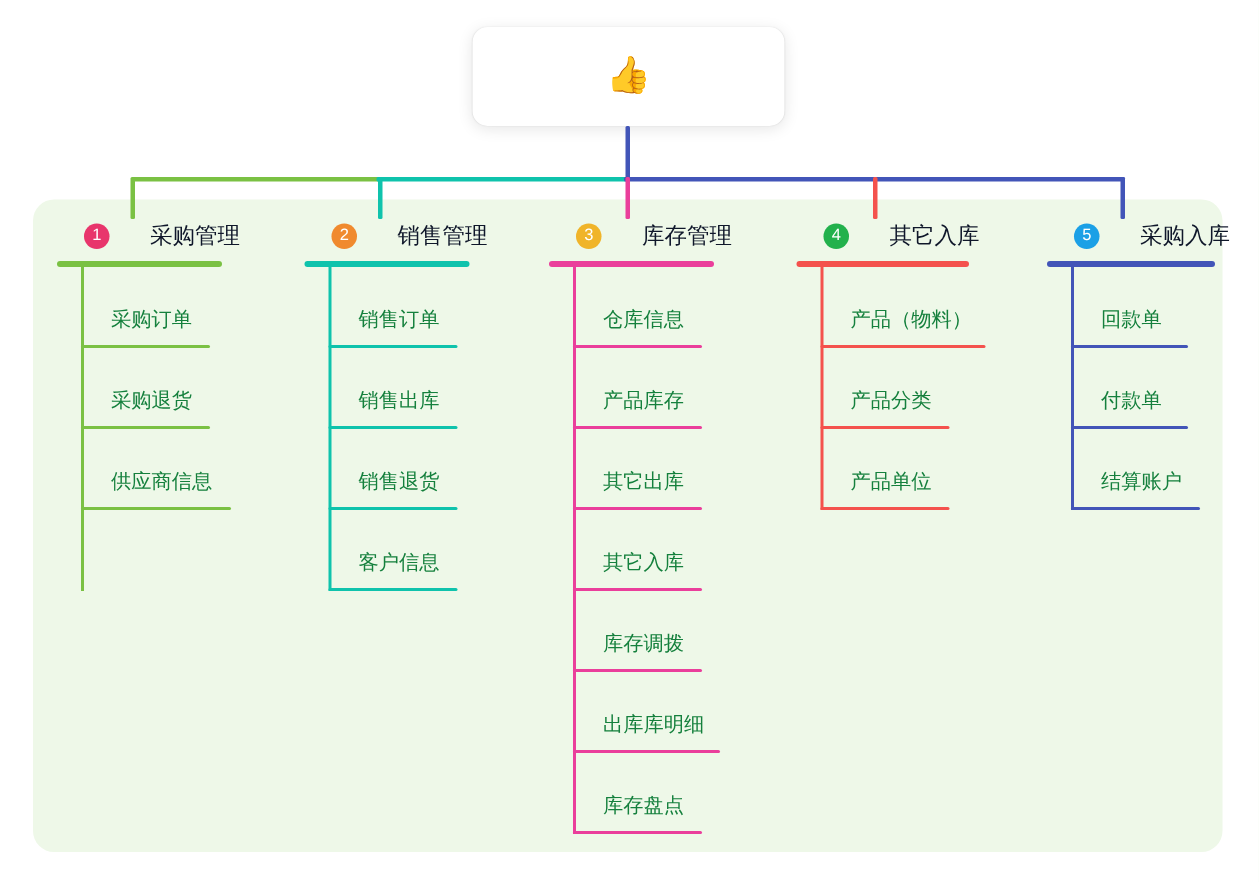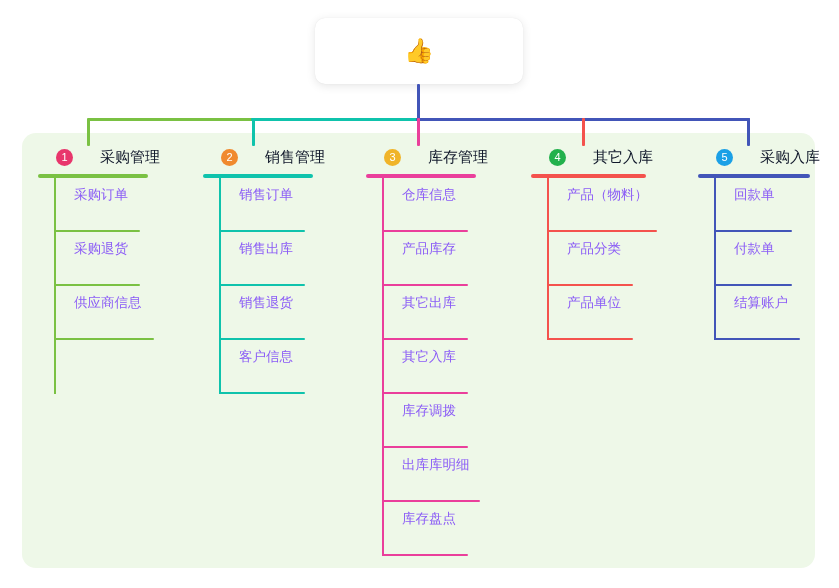--- a/index.html
+++ b/index.html
@@ -119,23 +119,23 @@
     width: 2px;
   }
   .child {
     position: relative;
     height: 54px;
     box-sizing: border-box;
   }
   .child-label {
     position: absolute;
     left: 20px;
-    bottom: 28px;
+    bottom: 10px;
     font-size: 13.5px;
-    color: #8b5cf6;
+    color: #15803d;
     white-space: nowrap;
     font-family: Liberation Serif, serif;
   }
   .child-underline {
     position: absolute;
     left: 0;
     bottom: 0;
     height: 2px;
     border-radius: 1px;
   }

